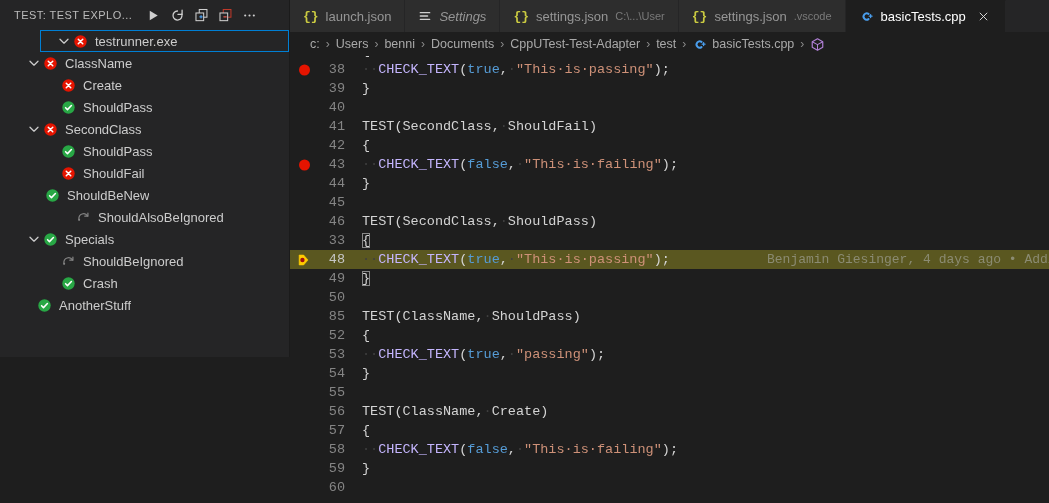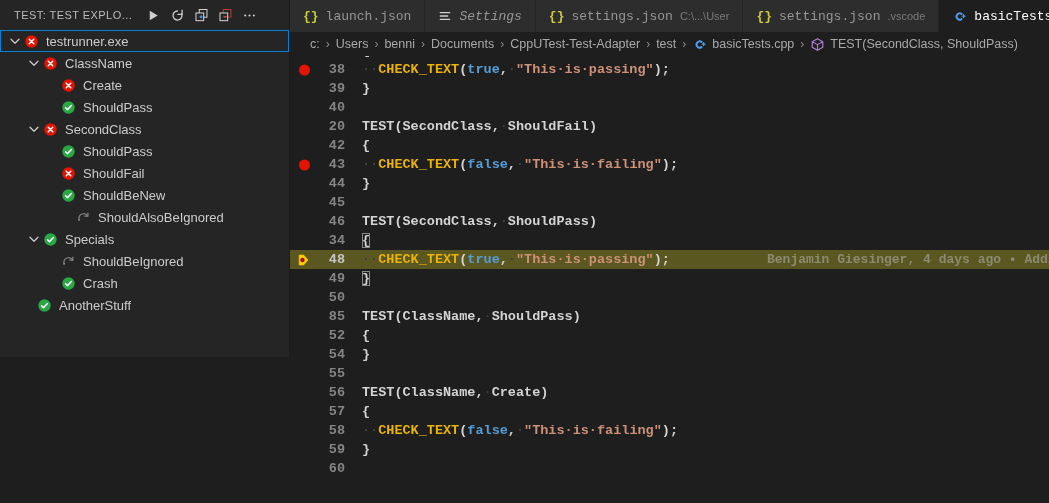--- a/index.html
+++ b/index.html
@@ -84,21 +84,21 @@
     font-size:13px; max-width:230px;
     white-space:nowrap;
   }
   .tab.active{
     background:#1e1e1e; color:#ffffff;
     border-top:1px solid #1e1e1e;
   }
   .tab.active::before{
     content:""; position:absolute; left:0; right:0; top:0; height:1px; background:#1e1e1e;
   }
-  .tab-label{ font-family:Liberation Mono, monospace; overflow:hidden; text-overflow:ellipsis; }
+  .tab-label{ font-family:Liberation Sans, sans-serif; overflow:hidden; text-overflow:ellipsis; }
   .tab.preview .tab-label{ font-style:italic; }
   .tab-desc{ font-size:11px; color:#7a7a7a; }
   .tab-ico{ flex:0 0 auto; display:flex; align-items:center; }
   .json-ico{ color:#cbcb41; font-family:"Liberation Mono", monospace; font-size:13px; font-weight:bold; }
   .close-x{ margin-left:3px; width:16px; height:16px; display:flex; align-items:center; justify-content:center; color:#e0e0e0; border-radius:3px; }
 
   .breadcrumbs{
     height:24px; flex:0 0 24px;
     display:flex; align-items:center;
     padding-left:18px; gap:0px;
@@ -106,21 +106,20 @@
     font-size:12.5px; white-space:nowrap; overflow:hidden;
   }
   .crumb{ display:flex; align-items:center; gap:5px; padding:0 2px; cursor:pointer; }
   .crumb-sep{ color:#8a8a8a; padding:0 4px; font-size:12px; }
 
   .editor{
     flex:1 1 auto; position:relative; overflow:hidden;
     background:#1e1e1e;
     font-family:"Liberation Mono", monospace;
     font-size:13.5px;
-    font-weight:bold;
   }
   .code-rows{ position:relative; }
   .cline{
     height:19px; display:flex; align-items:center;
     position:relative; white-space:pre;
   }
   .cline.hl{ background:#5a5720; }
   .gutter{
     width:72px; flex:0 0 72px;
     display:flex; align-items:center;
@@ -141,21 +140,21 @@
   }
   .cline.hl .lnum{ color:#c6c6c6; }
   .ctext{
     flex:1 1 auto; position:relative; padding-left:0px;
     font-family:"Liberation Mono", monospace; font-size:13.5px;
     line-height:19px; overflow:hidden;
   }
 
   
   .t-plain{ color:#d4d4d4; }
-  .t-fn   { color:#eab308; }
+  .t-fn   { color:#c4b5fd; }
   .t-kw   { color:#569cd6; }
   .t-str  { color:#ce9178; }
   .t-punc { color:#d4d4d4; }
   .t-brace{ color:#d4d4d4; }
   .t-ws   { color:#3f3f3f; }
   .bmatch { outline:1px solid #888888; outline-offset:-1px; }
 
   .blame{
     position:absolute; left:405px; top:0; height:19px;
     display:flex; align-items:center;
@@ -211,21 +210,21 @@
               <svg width="15" height="15" viewBox="0 0 16 16" fill="none">
                 <circle cx="3.4" cy="8" r="1.15" fill="#cfcfcf"></circle>
                 <circle cx="8" cy="8" r="1.15" fill="#cfcfcf"></circle>
                 <circle cx="12.6" cy="8" r="1.15" fill="#cfcfcf"></circle>
               </svg>
             </span>
           </div>
         </div>
     </div>
     <div class="tree" id="tree">
-        <div class="row focused" style="padding-left: 7px;">
+        <div class="row focused" style="padding-left: 16px; margin-left: 40px;">
           <span class="twisty">
             <svg width="16" height="16" viewBox="0 0 16 16" fill="none">
               <path d="M4 6.2 L8 10.2 L12 6.2" stroke="#cccccc" stroke-width="1.25" fill="none" stroke-linecap="round" stroke-linejoin="round"></path>
             </svg>
           </span>
           <span class="st-icon">
             <svg width="15" height="15" viewBox="0 0 16 16" fill="none">
               <circle cx="8" cy="8" r="6.6" fill="#e51400"></circle>
               <path d="M5.6 5.6 L10.4 10.4 M10.4 5.6 L5.6 10.4" stroke="#fff" stroke-width="1.6" stroke-linecap="round"></path>
             </svg>
@@ -293,21 +292,21 @@
         <div class="row" style="padding-left: 44px;">
           <span class="twisty empty"></span>
           <span class="st-icon">
             <svg width="15" height="15" viewBox="0 0 16 16" fill="none">
               <circle cx="8" cy="8" r="6.6" fill="#e51400"></circle>
               <path d="M5.6 5.6 L10.4 10.4 M10.4 5.6 L5.6 10.4" stroke="#fff" stroke-width="1.6" stroke-linecap="round"></path>
             </svg>
           </span>
           <span class="lbl">ShouldFail</span>
         </div>
-        <div class="row" style="padding-left: 44px;">
+        <div class="row" style="padding-left: 28px;">
           <span class="twisty empty"></span>
           <span class="st-icon">
             <svg width="15" height="15" viewBox="0 0 16 16" fill="none">
               <circle cx="8" cy="8" r="6.6" fill="#28a745"></circle>
               <path d="M4.9 8.2 L6.9 10.3 L11.1 5.9" stroke="#fff" stroke-width="1.65" fill="none" stroke-linecap="round" stroke-linejoin="round"></path>
             </svg>
           </span>
           <span class="lbl">ShouldBeNew</span>
         </div>
         <div class="row" style="padding-left: 59px;">
@@ -451,45 +450,45 @@
           <span>basicTests.cpp</span>
         </span>
         <span class="crumb-sep">›</span>
         <span class="crumb">
           <span style="display: flex;">
             <svg width="15" height="15" viewBox="0 0 16 16" fill="none">
               <path d="M8 1.9 L13.6 5 V11 L8 14.1 L2.4 11 V5 Z" stroke="#b180d7" stroke-width="1.25" fill="none" stroke-linejoin="round"></path>
               <path d="M2.4 5 L8 8.1 L13.6 5 M8 8.1 V14.1" stroke="#b180d7" stroke-width="1.1" fill="none" stroke-linejoin="round"></path>
             </svg>
           </span>
-          <span>TEST(SecondClass, ShouldPass)</span>
         </span>
       </div>
 
     <div class="editor">
       <div class="code-rows" id="code-rows">
           <div class="cline" style="margin-top: -15px;"><div class="gutter"><span class="lnum">37</span></div><div class="ctext"><span class="t-brace">{</span></div></div>
           <div class="cline"><div class="gutter"><span class="bp"></span><span class="lnum">38</span></div><div class="ctext"><span class="t-ws">··</span><span class="t-fn">CHECK_TEXT</span><span class="t-punc">(</span><span class="t-kw">true</span><span class="t-punc">,</span><span class="t-ws">·</span><span class="t-str">"This·is·passing"</span><span class="t-punc">);</span></div></div>
           <div class="cline"><div class="gutter"><span class="lnum">39</span></div><div class="ctext"><span class="t-brace">}</span></div></div>
           <div class="cline"><div class="gutter"><span class="lnum">40</span></div><div class="ctext"></div></div>
-          <div class="cline"><div class="gutter"><span class="lnum">20</span></div><div class="ctext"><span class="t-plain">TEST</span><span class="t-punc">(</span><span class="t-plain">SecondClass</span><span class="t-punc">,</span><span class="t-ws">·</span><span class="t-plain">ShouldFail</span><span class="t-punc">)</span></div></div>
+          <div class="cline"><div class="gutter"><span class="lnum">41</span></div><div class="ctext"><span class="t-plain">TEST</span><span class="t-punc">(</span><span class="t-plain">SecondClass</span><span class="t-punc">,</span><span class="t-ws">·</span><span class="t-plain">ShouldFail</span><span class="t-punc">)</span></div></div>
           <div class="cline"><div class="gutter"><span class="lnum">42</span></div><div class="ctext"><span class="t-brace">{</span></div></div>
           <div class="cline"><div class="gutter"><span class="bp"></span><span class="lnum">43</span></div><div class="ctext"><span class="t-ws">··</span><span class="t-fn">CHECK_TEXT</span><span class="t-punc">(</span><span class="t-kw">false</span><span class="t-punc">,</span><span class="t-ws">·</span><span class="t-str">"This·is·failing"</span><span class="t-punc">);</span></div></div>
           <div class="cline"><div class="gutter"><span class="lnum">44</span></div><div class="ctext"><span class="t-brace">}</span></div></div>
           <div class="cline"><div class="gutter"><span class="lnum">45</span></div><div class="ctext"></div></div>
           <div class="cline"><div class="gutter"><span class="lnum">46</span></div><div class="ctext"><span class="t-plain">TEST</span><span class="t-punc">(</span><span class="t-plain">SecondClass</span><span class="t-punc">,</span><span class="t-ws">·</span><span class="t-plain">ShouldPass</span><span class="t-punc">)</span></div></div>
-          <div class="cline"><div class="gutter"><span class="lnum">34</span></div><div class="ctext"><span class="t-brace bmatch">{</span></div></div>
+          <div class="cline"><div class="gutter"><span class="lnum">33</span></div><div class="ctext"><span class="t-brace bmatch">{</span></div></div>
           <div class="cline hl"><div class="gutter"><span class="bp-arrow"><svg width="14" height="14" viewBox="0 0 16 16" fill="none">
                   <path d="M2.4 2.3 H7.6 L12.6 8 L7.6 13.7 H2.4 Z" fill="#ffcc00" stroke="#ffcc00" stroke-width="0.6" stroke-linejoin="round"></path>
                   <circle cx="6.2" cy="8" r="2.5" fill="#a01010"></circle>
                 </svg></span><span class="lnum">48</span></div><div class="ctext"><span class="t-ws">··</span><span class="t-fn">CHECK_TEXT</span><span class="t-punc">(</span><span class="t-kw">true</span><span class="t-punc">,</span><span class="t-ws">·</span><span class="t-str">"This·is·passing"</span><span class="t-punc">);</span><span class="blame">Benjamin Giesinger, 4 days ago • Adding debug</span></div></div>
           <div class="cline"><div class="gutter"><span class="lnum">49</span></div><div class="ctext"><span class="t-brace bmatch">}</span></div></div>
           <div class="cline"><div class="gutter"><span class="lnum">50</span></div><div class="ctext"></div></div>
           <div class="cline"><div class="gutter"><span class="lnum">85</span></div><div class="ctext"><span class="t-plain">TEST</span><span class="t-punc">(</span><span class="t-plain">ClassName</span><span class="t-punc">,</span><span class="t-ws">·</span><span class="t-plain">ShouldPass</span><span class="t-punc">)</span></div></div>
           <div class="cline"><div class="gutter"><span class="lnum">52</span></div><div class="ctext"><span class="t-brace">{</span></div></div>
+          <div class="cline"><div class="gutter"><span class="lnum">53</span></div><div class="ctext"><span class="t-ws">··</span><span class="t-fn">CHECK_TEXT</span><span class="t-punc">(</span><span class="t-kw">true</span><span class="t-punc">,</span><span class="t-ws">·</span><span class="t-str">"passing"</span><span class="t-punc">);</span></div></div>
           <div class="cline"><div class="gutter"><span class="lnum">54</span></div><div class="ctext"><span class="t-brace">}</span></div></div>
           <div class="cline"><div class="gutter"><span class="lnum">55</span></div><div class="ctext"></div></div>
           <div class="cline"><div class="gutter"><span class="lnum">56</span></div><div class="ctext"><span class="t-plain">TEST</span><span class="t-punc">(</span><span class="t-plain">ClassName</span><span class="t-punc">,</span><span class="t-ws">·</span><span class="t-plain">Create</span><span class="t-punc">)</span></div></div>
           <div class="cline"><div class="gutter"><span class="lnum">57</span></div><div class="ctext"><span class="t-brace">{</span></div></div>
           <div class="cline"><div class="gutter"><span class="lnum">58</span></div><div class="ctext"><span class="t-ws">··</span><span class="t-fn">CHECK_TEXT</span><span class="t-punc">(</span><span class="t-kw">false</span><span class="t-punc">,</span><span class="t-ws">·</span><span class="t-str">"This·is·failing"</span><span class="t-punc">);</span></div></div>
           <div class="cline"><div class="gutter"><span class="lnum">59</span></div><div class="ctext"><span class="t-brace">}</span></div></div>
           <div class="cline"><div class="gutter"><span class="lnum">60</span></div><div class="ctext"></div></div>
         </div>
     </div>
 

